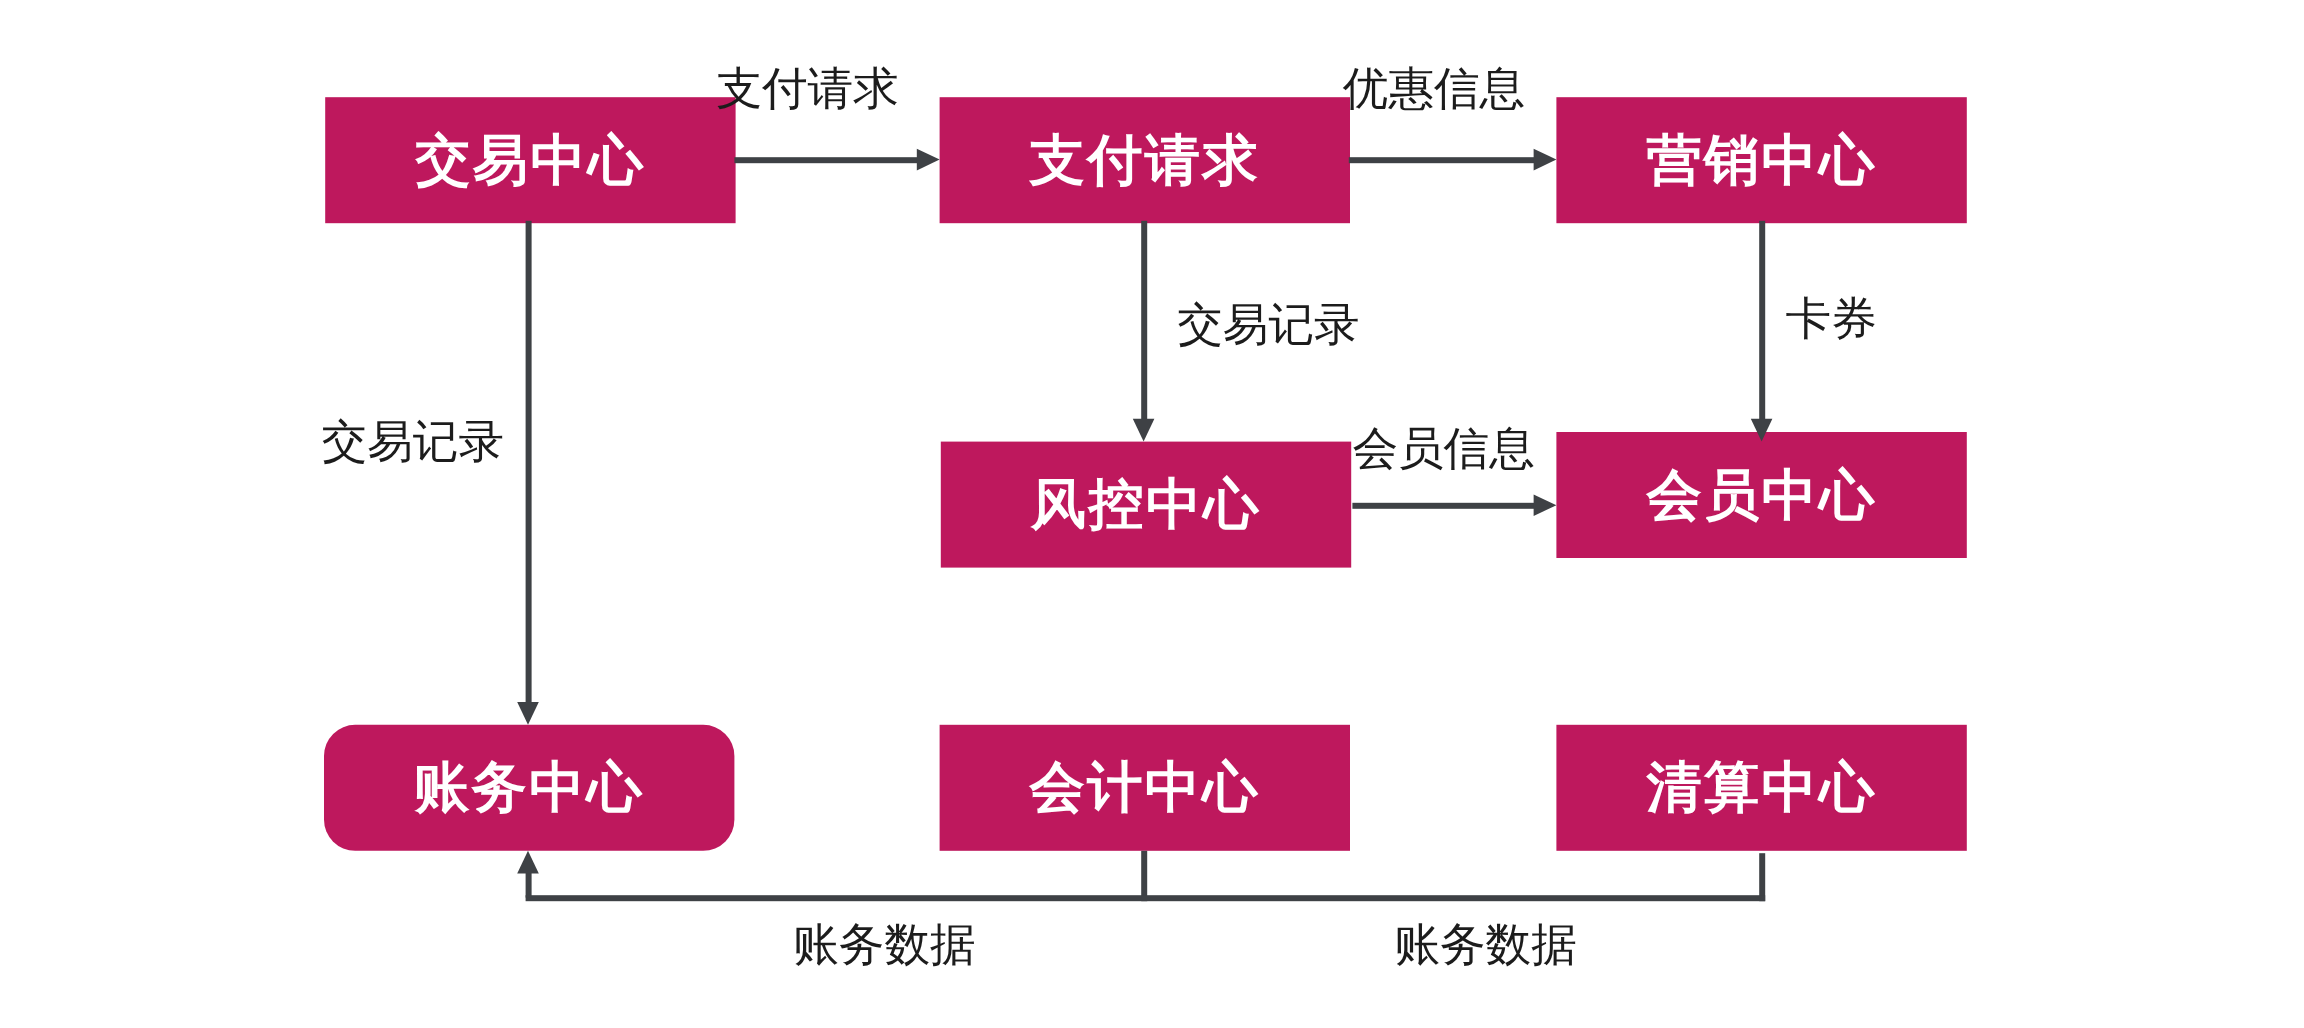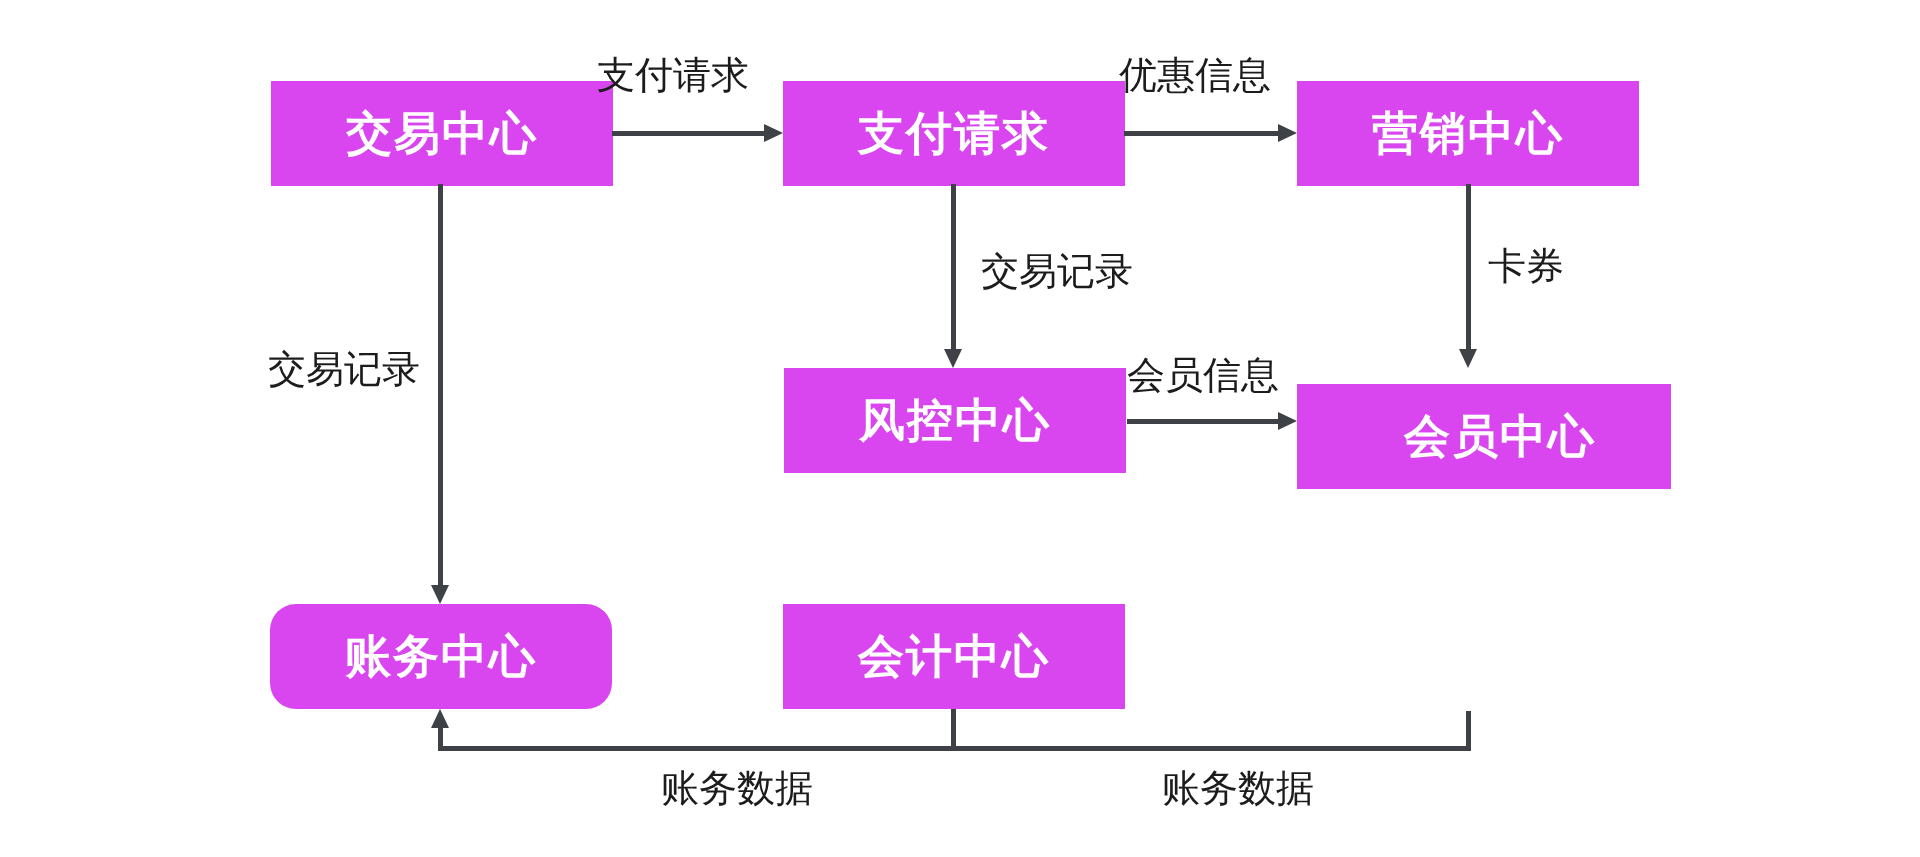--- a/index.html
+++ b/index.html
@@ -6,21 +6,21 @@
   .canvas{
     position:relative;
     width:1920px;height:857px;
     background:#ffffff;
     font-family:"Liberation Sans","DejaVu Sans",sans-serif;
     overflow:hidden;
   }
   .node{
     position:absolute;
     width:342px;height:105px;
-    background:#d946ef;
+    background:#be185d;
     color:#ffffff;
     font-size:46px;
     font-weight:bold;
     display:flex;align-items:center;justify-content:center;
     letter-spacing:2px;
   }
   .hline{position:absolute;height:5px;background:#3E4145;}
   .vline{position:absolute;width:5px;background:#3E4145;}
   .arrow-right{
     position:absolute;width:0;height:0;
@@ -54,24 +54,25 @@
 </head>
 <body>
 
 <div class="canvas">
 
   <div class="node" style="left:271px;top:81px;">交易中心</div>
   <div class="node" style="left:783px;top:81px;">支付请求</div>
   <div class="node" style="left:1297px;top:81px;">营销中心</div>
 
   <div class="node" style="left:784px;top:368px;">风控中心</div>
-  <div class="node" style="left:1297px;top:384px;padding-left:32px;">会员中心</div>
+  <div class="node" style="left:1297px;top:360px;">会员中心</div>
 
   <div class="node" style="left:270px;top:604px;border-radius:26px;">账务中心</div>
   <div class="node" style="left:783px;top:604px;">会计中心</div>
+  <div class="node" style="left:1297px;top:604px;">清算中心</div>
 
   <div class="hline" style="left:612px;top:131px;width:154px;"></div>
   <div class="arrow-right" style="left:764px;top:124px;"></div>
   <div class="edge-label tc" style="left:553px;top:53px;">支付请求</div>
 
   <div class="hline" style="left:1124px;top:131px;width:155px;"></div>
   <div class="arrow-right" style="left:1278px;top:124px;"></div>
   <div class="edge-label tc" style="left:1075px;top:53px;">优惠信息</div>
 
   <div class="vline" style="left:951px;top:184px;height:166px;"></div>

